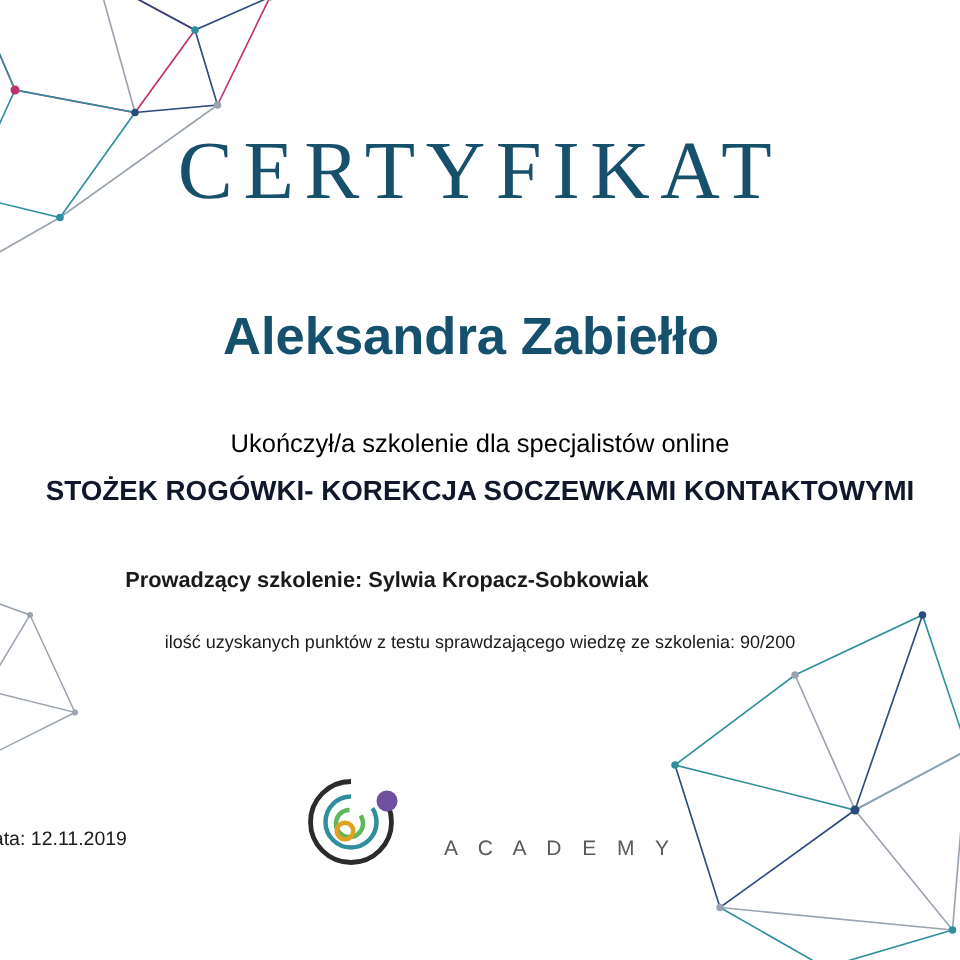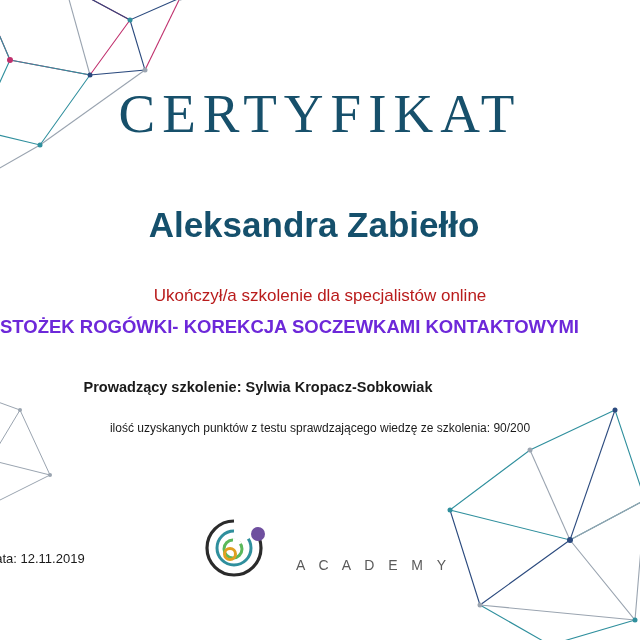--- a/index.html
+++ b/index.html
@@ -74,33 +74,33 @@
     white-space: nowrap;
   }
 
   #line-completed {
     position: absolute;
     top: 286px;
     left: 0;
     width: 640px;
     text-align: center;
     font-size: 17px;
-    color: #b91c1c;
+    color: #000000;
     white-space: nowrap;
   }
 
   #course-title {
     position: absolute;
     top: 316px;
     left: 0;
-    width: 560px;
+    width: 640px;
     text-align: center;
     font-size: 18.5px;
     font-weight: bold;
-    color: #6d28d9;
+    color: #0f172a;
     white-space: nowrap;
   }
 
   #hours {
     position: absolute;
     top: 344px;
     left: 0;
     width: 640px;
     text-align: center;
     font-size: 17px;

